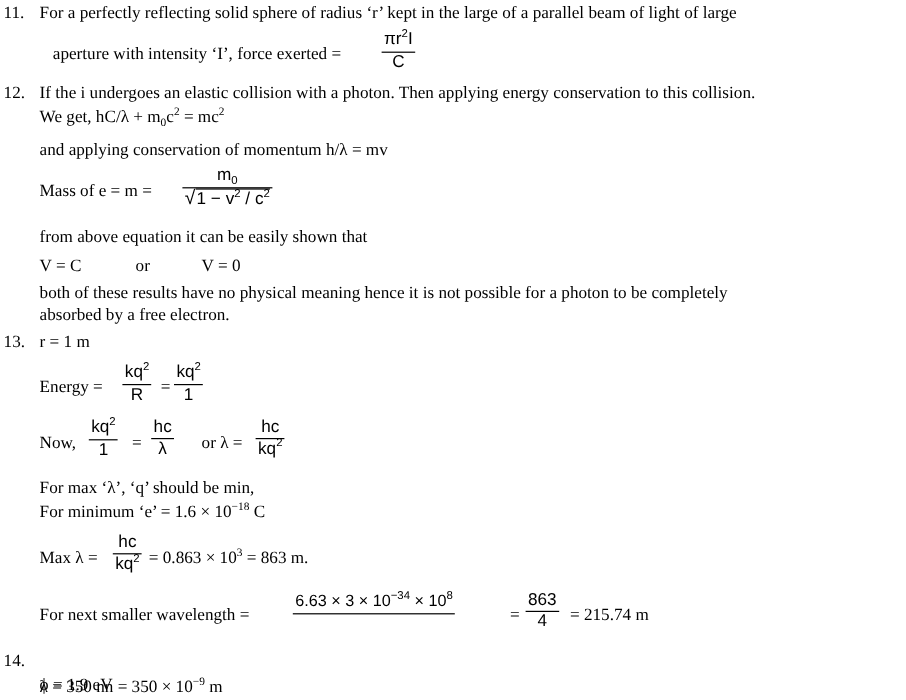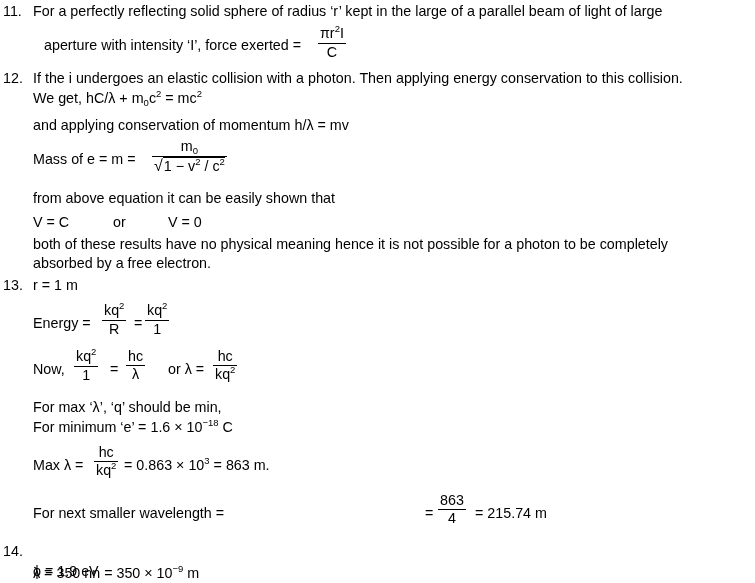--- a/index.html
+++ b/index.html
@@ -1,20 +1,20 @@
 <!DOCTYPE html>
 <html><head>
 <meta charset="utf-8">
 <style>
   html, body { margin: 0; padding: 0; background: #ffffff; }
   body {
     width: 755px; height: 583px; position: relative; overflow: hidden;
     font-family: "Liberation Sans", sans-serif; font-size: 14.3px; color: #000;
   }
-  .ln { position: absolute; white-space: nowrap; line-height: 17px; }
+  .ln { position: absolute; white-space: nowrap; line-height: 17px; font-family: Liberation Serif, serif; }
   .num { position: absolute; left: 3px; }
   sup { font-size: 9.5px; vertical-align: 0; position: relative; top: -6px; }
   sub { font-size: 9.5px; vertical-align: 0; position: relative; top: 3px; }
   .frac { position: absolute; display: inline-block; text-align: center; }
   .frac .top { display: block; padding: 0 2px; line-height: 17px; }
   .frac .bar { display: block; border-top: 1px solid #000; height: 0; }
   .frac .bot { display: block; padding: 0 2px; line-height: 17px; }
   .sqrt { display: inline-block; border-top: 1px solid #000; padding-left: 1px; }
   .root { font-size: 16px; }
 </style>
@@ -93,20 +93,21 @@
   <span class="ln" style="left:33px;top:457px">Max λ =</span>
   <span class="frac" style="left:94px;top:444px">
     <span class="top">hc</span>
     <span class="bar"></span>
     <span class="bot"><span>kq</span><sup>2</sup></span>
   </span>
   <span class="ln" style="left:124px;top:457px"><span>= 0.863 × 10</span><sup>3</sup><span> = 863 m.</span></span>
 
   <span class="ln" style="left:33px;top:505px">For next smaller wavelength =</span>
   <span class="frac" style="left:244px;top:492px;font-size:13.5px">
+    <span class="top"><span>6.63 × 3 × 10</span><sup>−34</sup><span> × 10</span><sup>8</sup></span>
     <span class="bar"></span>
   </span>
   <span class="ln" style="left:425px;top:505px">=</span>
   <span class="frac" style="left:438px;top:492px">
     <span class="top">863</span>
     <span class="bar"></span>
     <span class="bot">4</span>
   </span>
   <span class="ln" style="left:475px;top:505px">= 215.74 m</span>
 </div>

